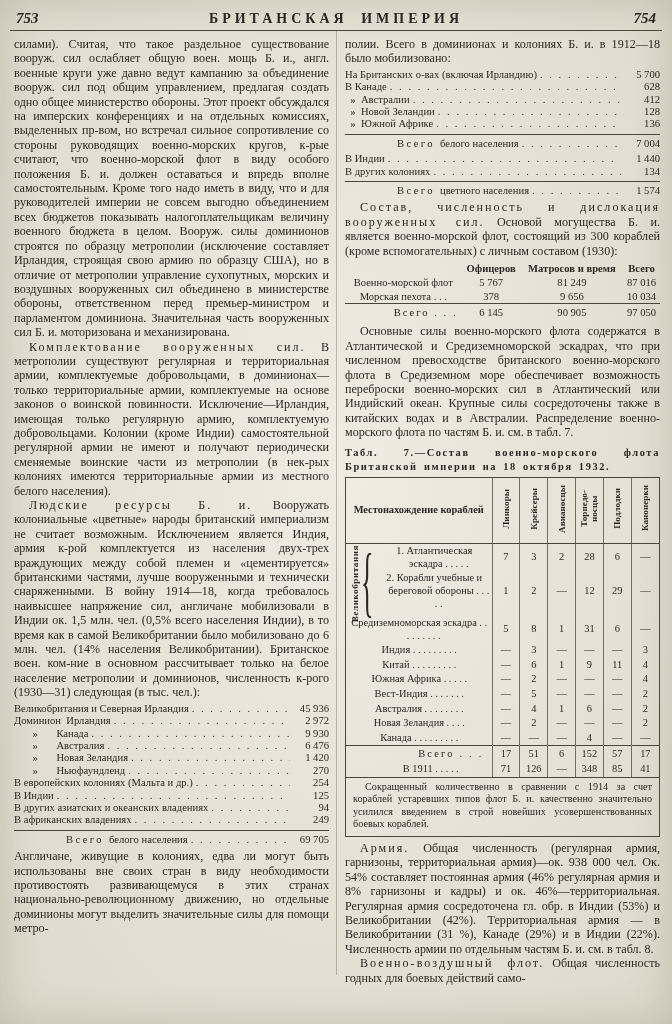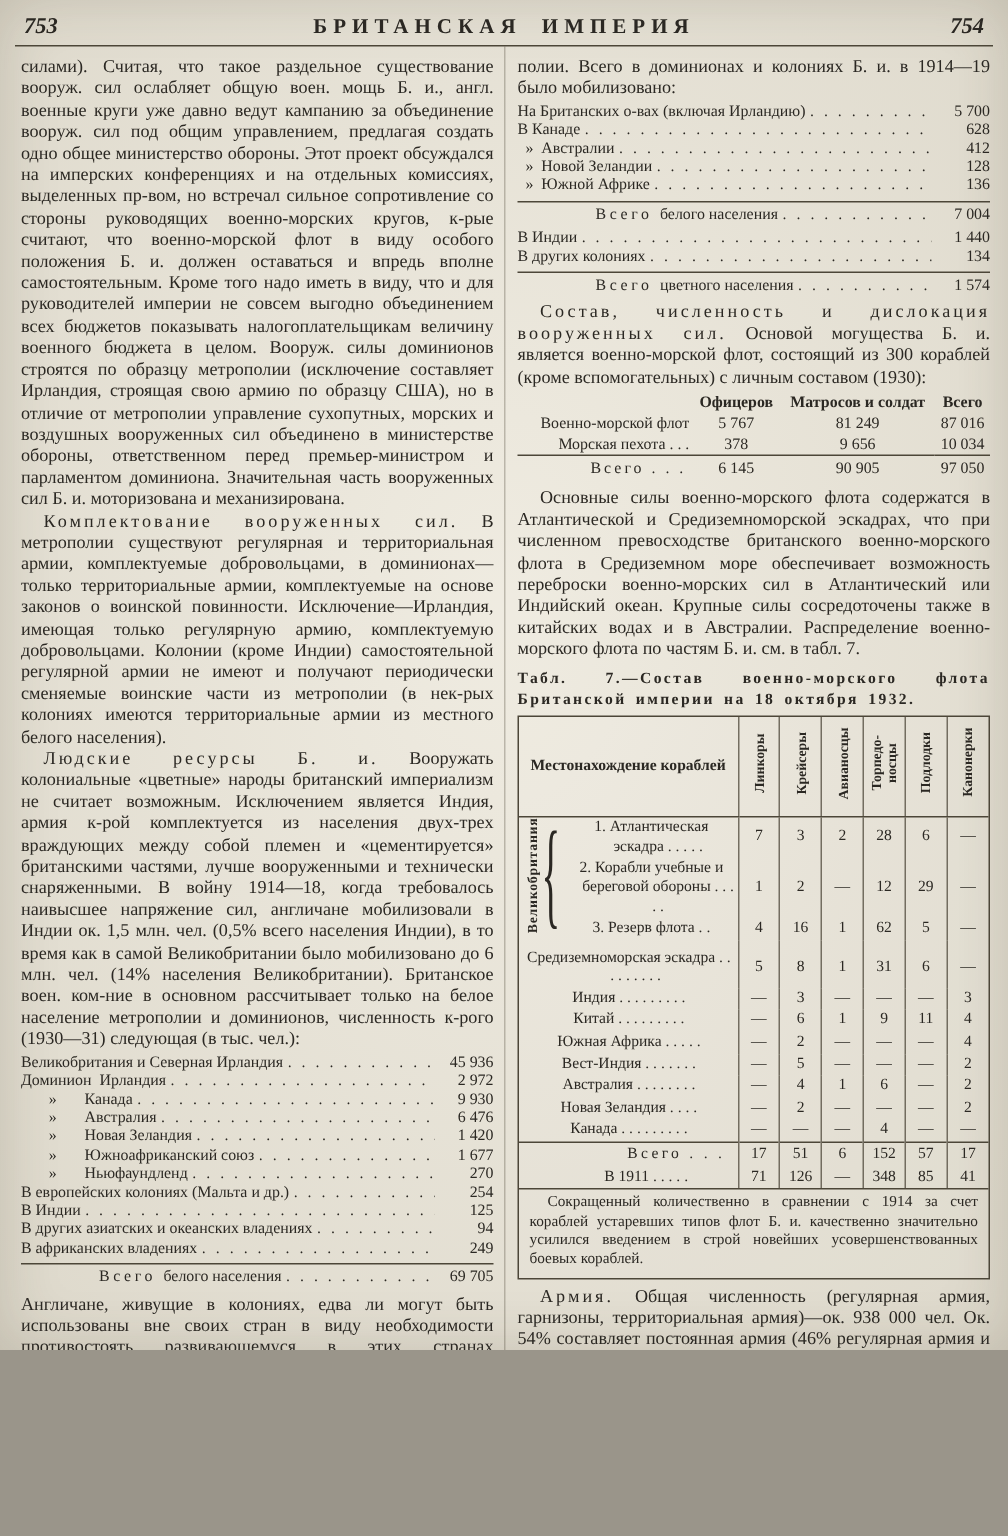--- a/index.html
+++ b/index.html
@@ -4,21 +4,21 @@
 <style>
   :root{
     --paper:#eae5d7;
     --ink:#2b2823;
     --rule:#4c4638;
   }
   html,body{margin:0;padding:0;}
   body{background:#9a958a;}
   .page{
     position:relative;
-    width:672px;height:900px;
+    width:672px;height:1024px;
     margin:0 auto;
     background:var(--paper);
     background-image:radial-gradient(ellipse at 50% 45%, rgba(255,255,255,.25), rgba(0,0,0,.05) 95%);
     color:var(--ink);
     font-family:"Liberation Serif","DejaVu Serif",serif;
     overflow:hidden;
     box-shadow:inset 0 0 40px rgba(60,50,30,.18);
   }
   
   .hdr{display:flex;justify-content:space-between;align-items:baseline;padding:10px 16px 0 16px;}
@@ -40,21 +40,21 @@
   .leader{flex:1 1 auto;overflow:hidden;margin:0 3px;white-space:nowrap;}
   .leader::after{content:". . . . . . . . . . . . . . . . . . . . . . . . . . . . . . . . . . . . . . . .";letter-spacing:2px;color:var(--ink);}
   .svalue{flex:0 0 auto;min-width:36px;text-align:right;}
   .sumrule{border-top:1px solid var(--rule);margin:3px 0 2px 0;}
   .statrow.total{padding-left:52px;margin-bottom:3px;}
   .statrow.total .spaced{letter-spacing:2.4px;margin-right:5px;}
   
   .ptable{width:100%;border-collapse:collapse;font-size:10.6px;line-height:11.8px;margin:4px 0 4px 0;}
   .ptable th{font-weight:bold;text-align:center;vertical-align:bottom;padding:1px 2px;}
   .ptable td{padding:1px 2px;}
-  .ptable .lbl{text-align:right;width:37%;}
+  .ptable .lbl{text-align:center;width:37%;}
   .ptable .num{text-align:center;margin-top:43px;}
   .ptable tr.ptotal td{border-top:1px solid var(--rule);padding-top:3px;}
   .ptable tr.ptotal .lbl{text-align:right;letter-spacing:2px;padding-right:4px;}
   
   .t7caption{font-weight:bold;font-size:10.4px;line-height:14px;letter-spacing:1.6px;word-spacing:2px;margin:6px 0 3px 0;text-align:justify;}
   .t7box{border:1.4px solid var(--rule);position:relative;background:rgba(255,255,255,.06);}
   .t7{width:100%;border-collapse:collapse;font-size:10.4px;line-height:12.6px;table-layout:fixed;}
   .t7 col.c-lbl{width:146px;}
   .t7 tr > * + *{border-left:1px solid rgba(76,70,56,.75);}
   .t7 thead tr > *{border-bottom:1px solid var(--rule);}
@@ -119,25 +119,20 @@
             <span class="leader"></span>
             <span class="svalue">6 476</span>
           </div>
 
           <div class="statrow">
             <span class="slabel">&nbsp;&nbsp;&nbsp;&nbsp;&nbsp;&nbsp;&nbsp;»&nbsp;&nbsp;&nbsp;&nbsp;&nbsp;&nbsp;&nbsp;Новая Зеландия</span>
             <span class="leader"></span>
             <span class="svalue">1 420</span>
           </div>
 
-          <div class="statrow">
-            <span class="slabel">&nbsp;&nbsp;&nbsp;&nbsp;&nbsp;&nbsp;&nbsp;»&nbsp;&nbsp;&nbsp;&nbsp;&nbsp;&nbsp;&nbsp;Южноафриканский союз</span>
-            <span class="leader"></span>
-            <span class="svalue">1 677</span>
-          </div>
 
           <div class="statrow">
             <span class="slabel">&nbsp;&nbsp;&nbsp;&nbsp;&nbsp;&nbsp;&nbsp;»&nbsp;&nbsp;&nbsp;&nbsp;&nbsp;&nbsp;&nbsp;Ньюфаундленд</span>
             <span class="leader"></span>
             <span class="svalue">270</span>
           </div>
 
           <div class="statrow">
             <span class="slabel">В европейских колониях (Мальта и др.)</span>
             <span class="leader"></span>
@@ -169,21 +164,21 @@
           <span class="slabel"><span class="spaced">Всего</span><span>белого населения</span></span>
           <span class="leader"></span>
           <span class="svalue">69 705</span>
         </div>
       </div>
 
       <p class="bt noindent mt2">Англичане, живущие в колониях, едва ли могут быть использованы вне своих стран в виду необходимости противостоять развивающемуся в этих странах национально-революционному движению, но отдельные доминионы могут выделить значительные силы для помощи метро-</p>
     </div>
 
     <div class="col">
-      <p class="bt noindent">полии. Всего в доминионах и колониях Б. и. в 1914—19 было мобилизовано:</p>
+      <p class="bt noindent">полии. Всего в доминионах и колониях Б. и. в 1912—18 было мобилизовано:</p>
 
       <div class="statlist">
 
           <div class="statrow">
             <span class="slabel">На Британских о-вах (включая Ирландию)</span>
             <span class="leader"></span>
             <span class="svalue">5 700</span>
           </div>
 
           <div class="statrow">
@@ -241,21 +236,21 @@
         </div>
       </div>
 
       <p class="bt"><span class="sp-head">Состав, численность и дислокация вооруженных сил.</span> <span>Основой могущества Б. и. является военно-морской флот, состоящий из 300 кораблей (кроме вспомогательных) с личным составом (1930):</span></p>
 
       <table class="ptable">
         <tbody>
             <tr>
           <th class="lbl"></th>
           <th>Офице­ров</th>
-          <th>Матросов и солдат</th>
+          <th>Матросов и время</th>
           <th>Всего</th>
         </tr>
         <tr>
           <td class="lbl">Военно-морской флот</td>
           <td class="num">5 767</td>
           <td class="num">81 249</td>
           <td class="num">87 016</td>
         </tr>
         <tr>
           <td class="lbl">Морская пехота . . .</td>
@@ -314,29 +309,20 @@
             </tr>
             <tr class="grp">
               <td class="t7label">2. Корабли учебные и береговой обороны . . . . .</td>
               <td class="num">1</td>
               <td class="num">2</td>
               <td class="num">—</td>
               <td class="num">12</td>
               <td class="num">29</td>
               <td class="num">—</td>
             </tr>
-            <tr class="grp">
-              <td class="t7label">3. Резерв флота . .</td>
-              <td class="num">4</td>
-              <td class="num">16</td>
-              <td class="num">1</td>
-              <td class="num">62</td>
-              <td class="num">5</td>
-              <td class="num">—</td>
-            </tr>
             <tr class="sp">
                 <td></td>
                 <td></td>
                 <td></td>
                 <td></td>
                 <td></td>
                 <td></td>
                 <td></td>
               </tr>
           </tbody>

